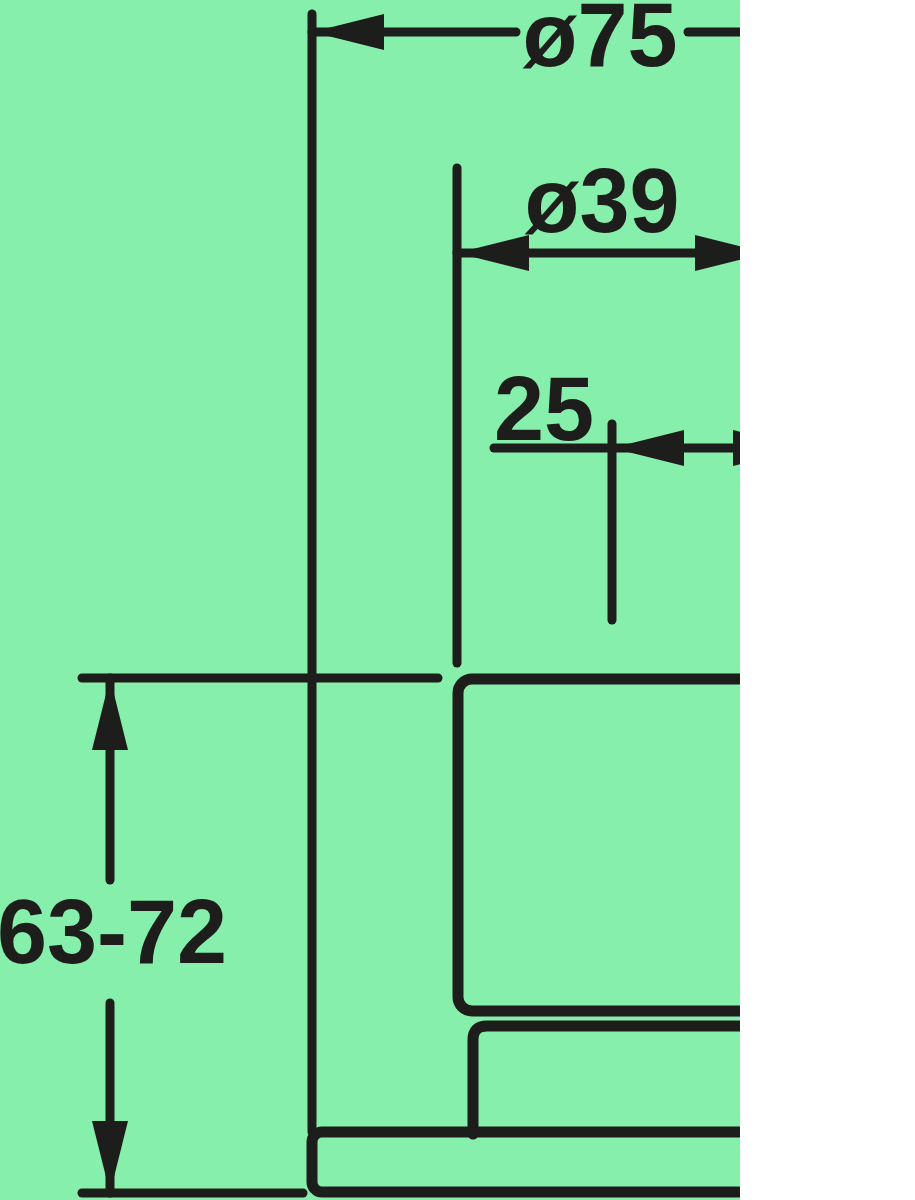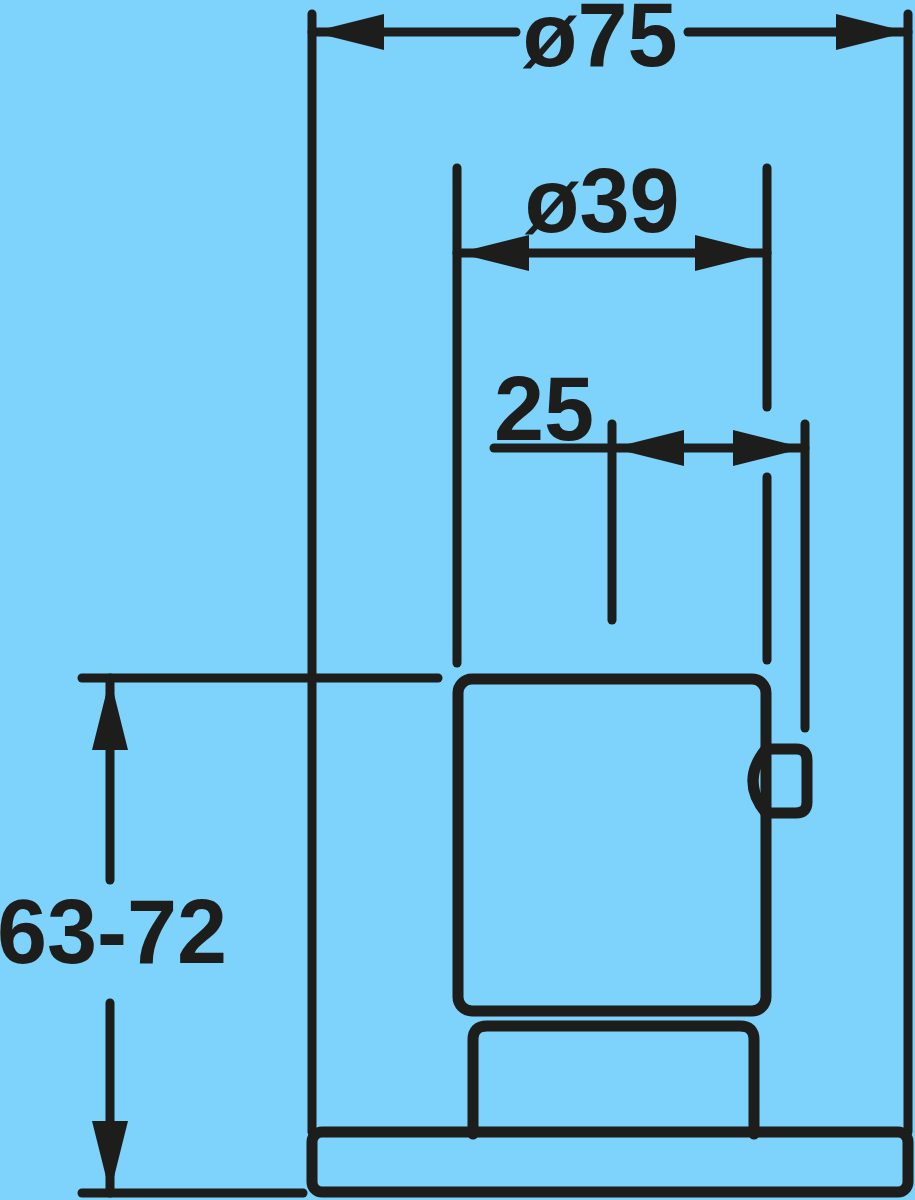--- a/index.html
+++ b/index.html
@@ -1,23 +1,23 @@
 <!DOCTYPE html>
 <html><head>
 <meta charset="utf-8">
 <style>
   html, body {
     margin: 0;
     padding: 0;
     background: #ffffff;
   }
   .canvas {
-    width: 915px;
+    width: 740px;
     height: 1200px;
-    background: #7dd3fc;
+    background: #86efac;
     position: relative;
     overflow: hidden;
   }
   svg {
     display: block;
   }
   .dim-text {
     font-family: "Liberation Sans", sans-serif;
     font-weight: bold;
     font-size: 90px;

